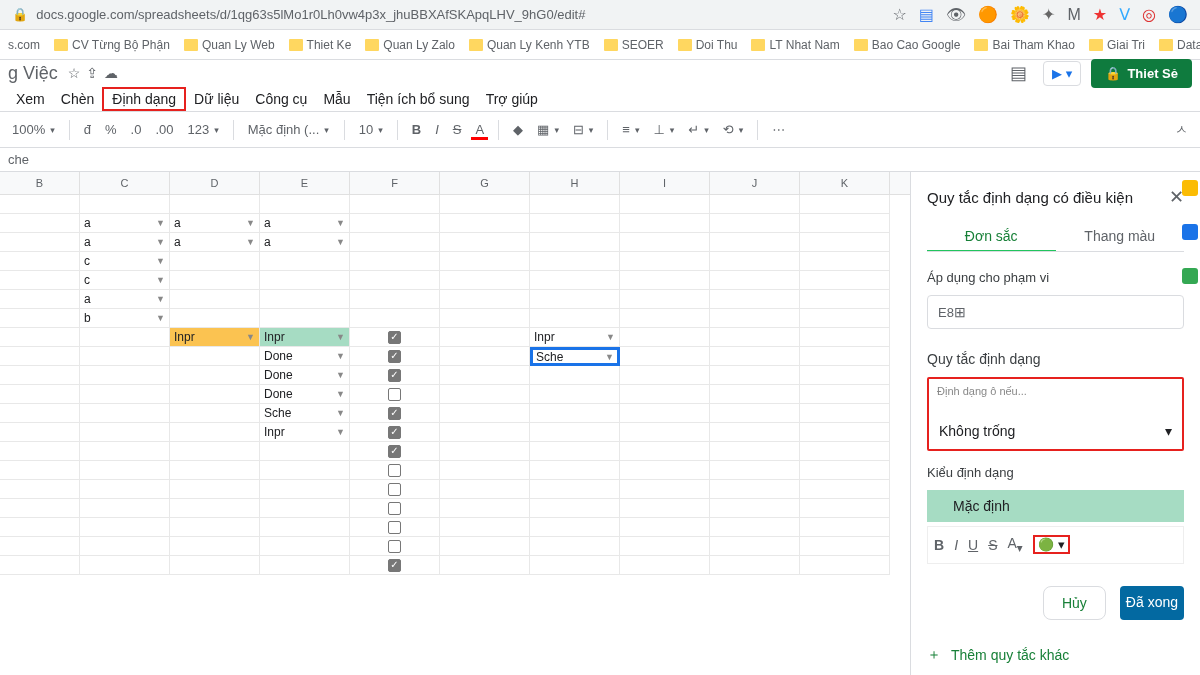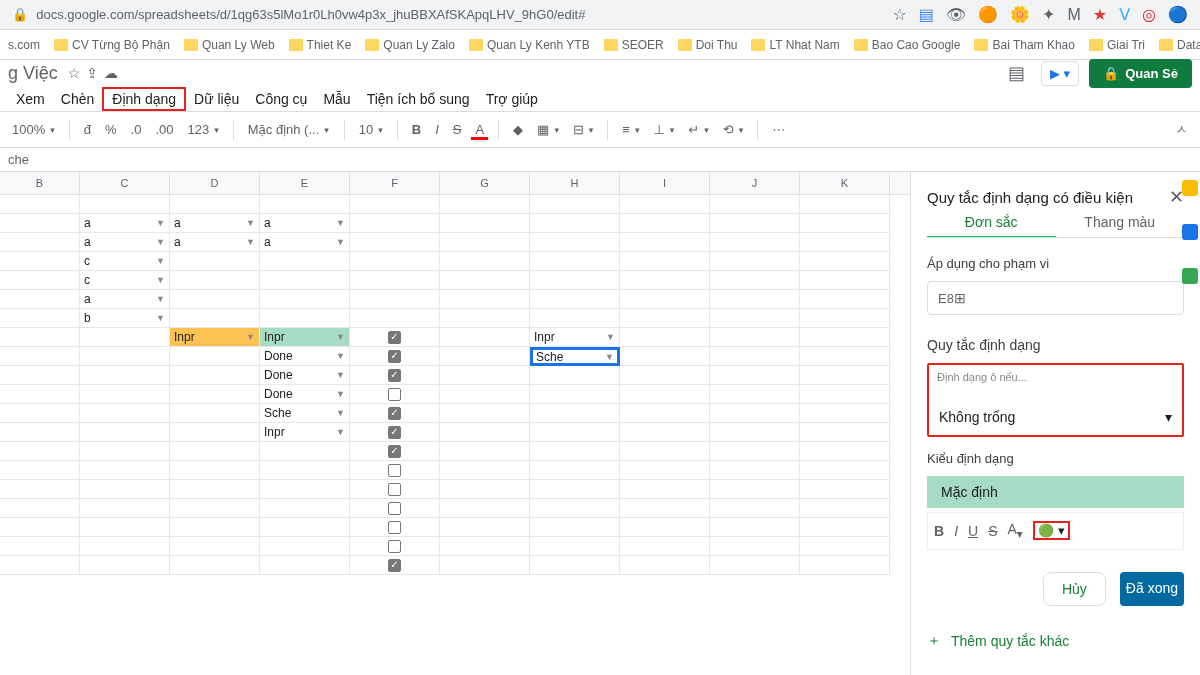--- a/index.html
+++ b/index.html
@@ -52,33 +52,33 @@
 .gcell .dd { margin-left:auto; font-size:9px; color:#888; }
 .gcell.inpr-y { background:#fbc351; }
 .gcell.inpr-g { background:#a6dcc3; }
 .gcell.selected { border:2px solid #1a73e8; box-shadow:0 0 0 1px #1a73e8 inset; }
 .chk { width:13px; height:13px; border:1.5px solid #777; border-radius:2px; margin:auto; display:flex; align-items:center; justify-content:center; }
 .chk.on { background:#777; }
 .chk.on::after { content:"✓"; color:#fff; font-size:10px; line-height:1; }
 
 
 .panel { width:290px; border-left:1px solid #dadce0; padding:14px 16px 0 16px; overflow:hidden; }
-.panel h2 { font-size:15px; font-weight:normal; color:#202124; display:flex; align-items:center; justify-content:space-between; }
+.panel h2 { font-size:15px; font-weight:normal; color:#202124; display:flex; align-items:center; justify-content:space-between; margin-bottom:14px; }
 .panel .close { font-size:18px; color:#5f6368; }
 .panel .tabs { display:flex; border-bottom:1px solid #dadce0; margin-bottom:18px; }
 .panel .tab { flex:1; text-align:center; padding:6px 0; font-size:14px; color:#5f6368; }
 .panel .tab.active { color:#188038; border-bottom:1px solid #22c55e; font-weight:500; }
 .panel .label { font-size:13px; color:#3c4043; margin-bottom:10px; }
 .panel .range { border:1px solid #dadce0; border-radius:4px; padding:8px 10px; display:flex; align-items:center; margin-bottom:22px; color:#5f6368; }
 .panel .range .gridic { font-size:14px; }
 .panel .sectitle { font-size:14px; color:#3c4043; margin-bottom:10px; }
 .panel .rulebox { border:2px solid #e6211e; padding:6px 8px; border-radius:2px; margin-bottom:14px; }
 .panel .rulebox .sublabel { font-size:11px; color:#888; margin-bottom:6px; }
 .panel .rulebox .select { display:flex; justify-content:space-between; align-items:center; font-size:14px; padding:4px 2px;margin-top:22px; }
-.panel .preview { background:#a6dcc3; padding:8px 14px; font-size:14px; color:#202124; margin-bottom:4px; }
+.panel .preview { background:#a6dcc3; padding:8px 26px; font-size:14px; color:#202124; margin-bottom:4px; }
 .panel .fmtbar { display:flex; align-items:center; gap:10px; padding:8px 6px; border:1px solid #eee; }
 .panel .fmtbar .fmt { font-size:14px; color:#5f6368; }
 .panel .fmtbar .fillbox { border:2px solid #e6211e; padding:0 4px; display:flex; align-items:center; gap:3px; }
 .panel .actions { display:flex; justify-content:flex-end; gap:14px; margin-top:22px; }
 .panel .btn-cancel { padding:8px 18px; border:1px solid #dadce0; border-radius:8px; color:#188038; font-size:14px; }
 .panel .btn-done { padding:8px 6px; background:#0369a1; color:#fff; border-radius:4px; font-size:14px; }
 .panel .addrule { color:#188038; font-size:14px; margin-top:26px; display:flex; align-items:center; gap:10px; }
 
 
 .sidestrip { position:absolute; right:0; top:180px; width:20px; display:flex; flex-direction:column; gap:28px; align-items:center; }
@@ -162,21 +162,21 @@
 <div class="titlerow">
   <span class="title">g Việc</span>
   <span class="ticon">☆</span>
   <span class="ticon">⇪</span>
   <span class="ticon">☁</span>
   <span class="spacer"></span>
   <span class="chat">▤</span>
   <span class="present">▶ ▾</span>
   <span class="btn-share">
       <span>🔒</span>
-      <span>Quan Sẻ</span>
+      <span>Thiet Sẻ</span>
     </span>
 </div>
 
 <div class="menubar">
   <span class="mitem">Xem</span>
   <span class="mitem">Chèn</span>
   <span class="mitem highlight">Định dạng</span>
   <span class="mitem">Dữ liệu</span>
   <span class="mitem">Công cụ</span>
   <span class="mitem">Mẫu</span>

